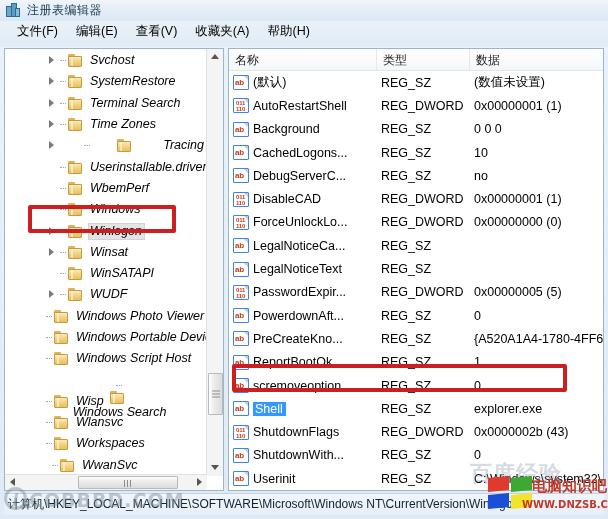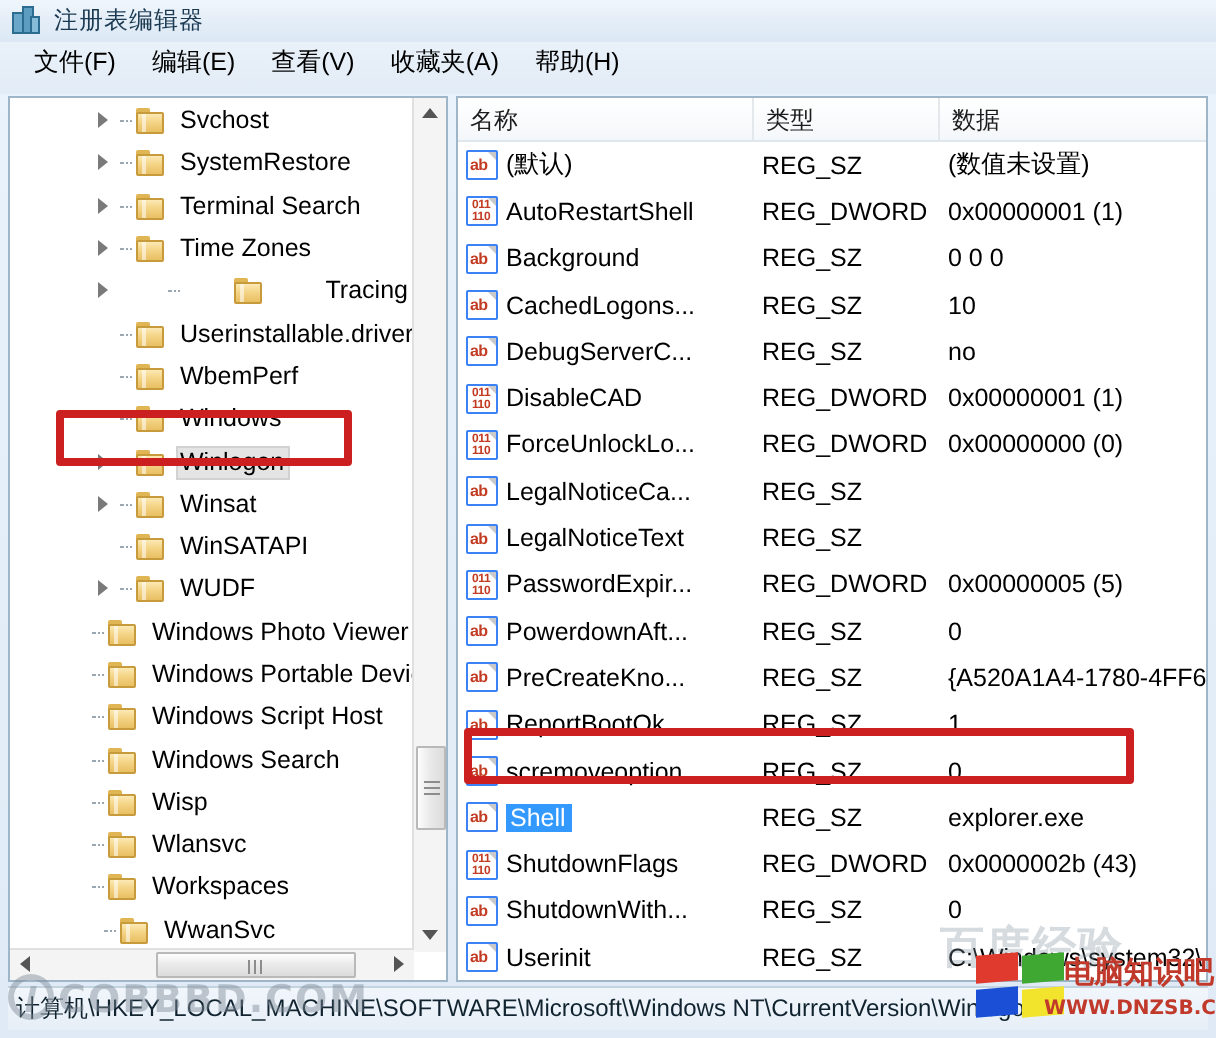--- a/index.html
+++ b/index.html
@@ -77,20 +77,21 @@
     overflow: hidden;
   }
   .tree-scrollarea {
     position: absolute; left: 0; top: 0;
     width: 202px; height: 427px;
     overflow: hidden;
   }
   .tree-inner {
     position: relative;
     padding-top: 1px;
+    font-style: italic;
   }
   .tree-row {
     position: relative;
     height: 21.3px;
     display: flex; align-items: center;
     white-space: nowrap;
     cursor: default;
   }
   .tree-row .expander {
     width: 11px; height: 11px;
@@ -607,21 +608,21 @@
             <div class="tree-row" style="padding-left: 28px;">
               <div class="expander"></div>
               <div class="dots"></div>
               <div class="folder">
                 <div class="tab"></div>
                 <div class="body"></div>
                 <div class="spine"></div>
               </div>
               <div class="tree-label">Windows Script Host</div>
             </div>
-            <div class="tree-row" style="padding-left: 28px;">
+            <div class="tree-row" style="padding-left: 28px; flex-direction: column;">
               <div class="expander"></div>
               <div class="dots"></div>
               <div class="folder">
                 <div class="tab"></div>
                 <div class="body"></div>
                 <div class="spine"></div>
               </div>
               <div class="tree-label">Windows Search</div>
             </div>
             <div class="tree-row" style="padding-left: 28px;">

